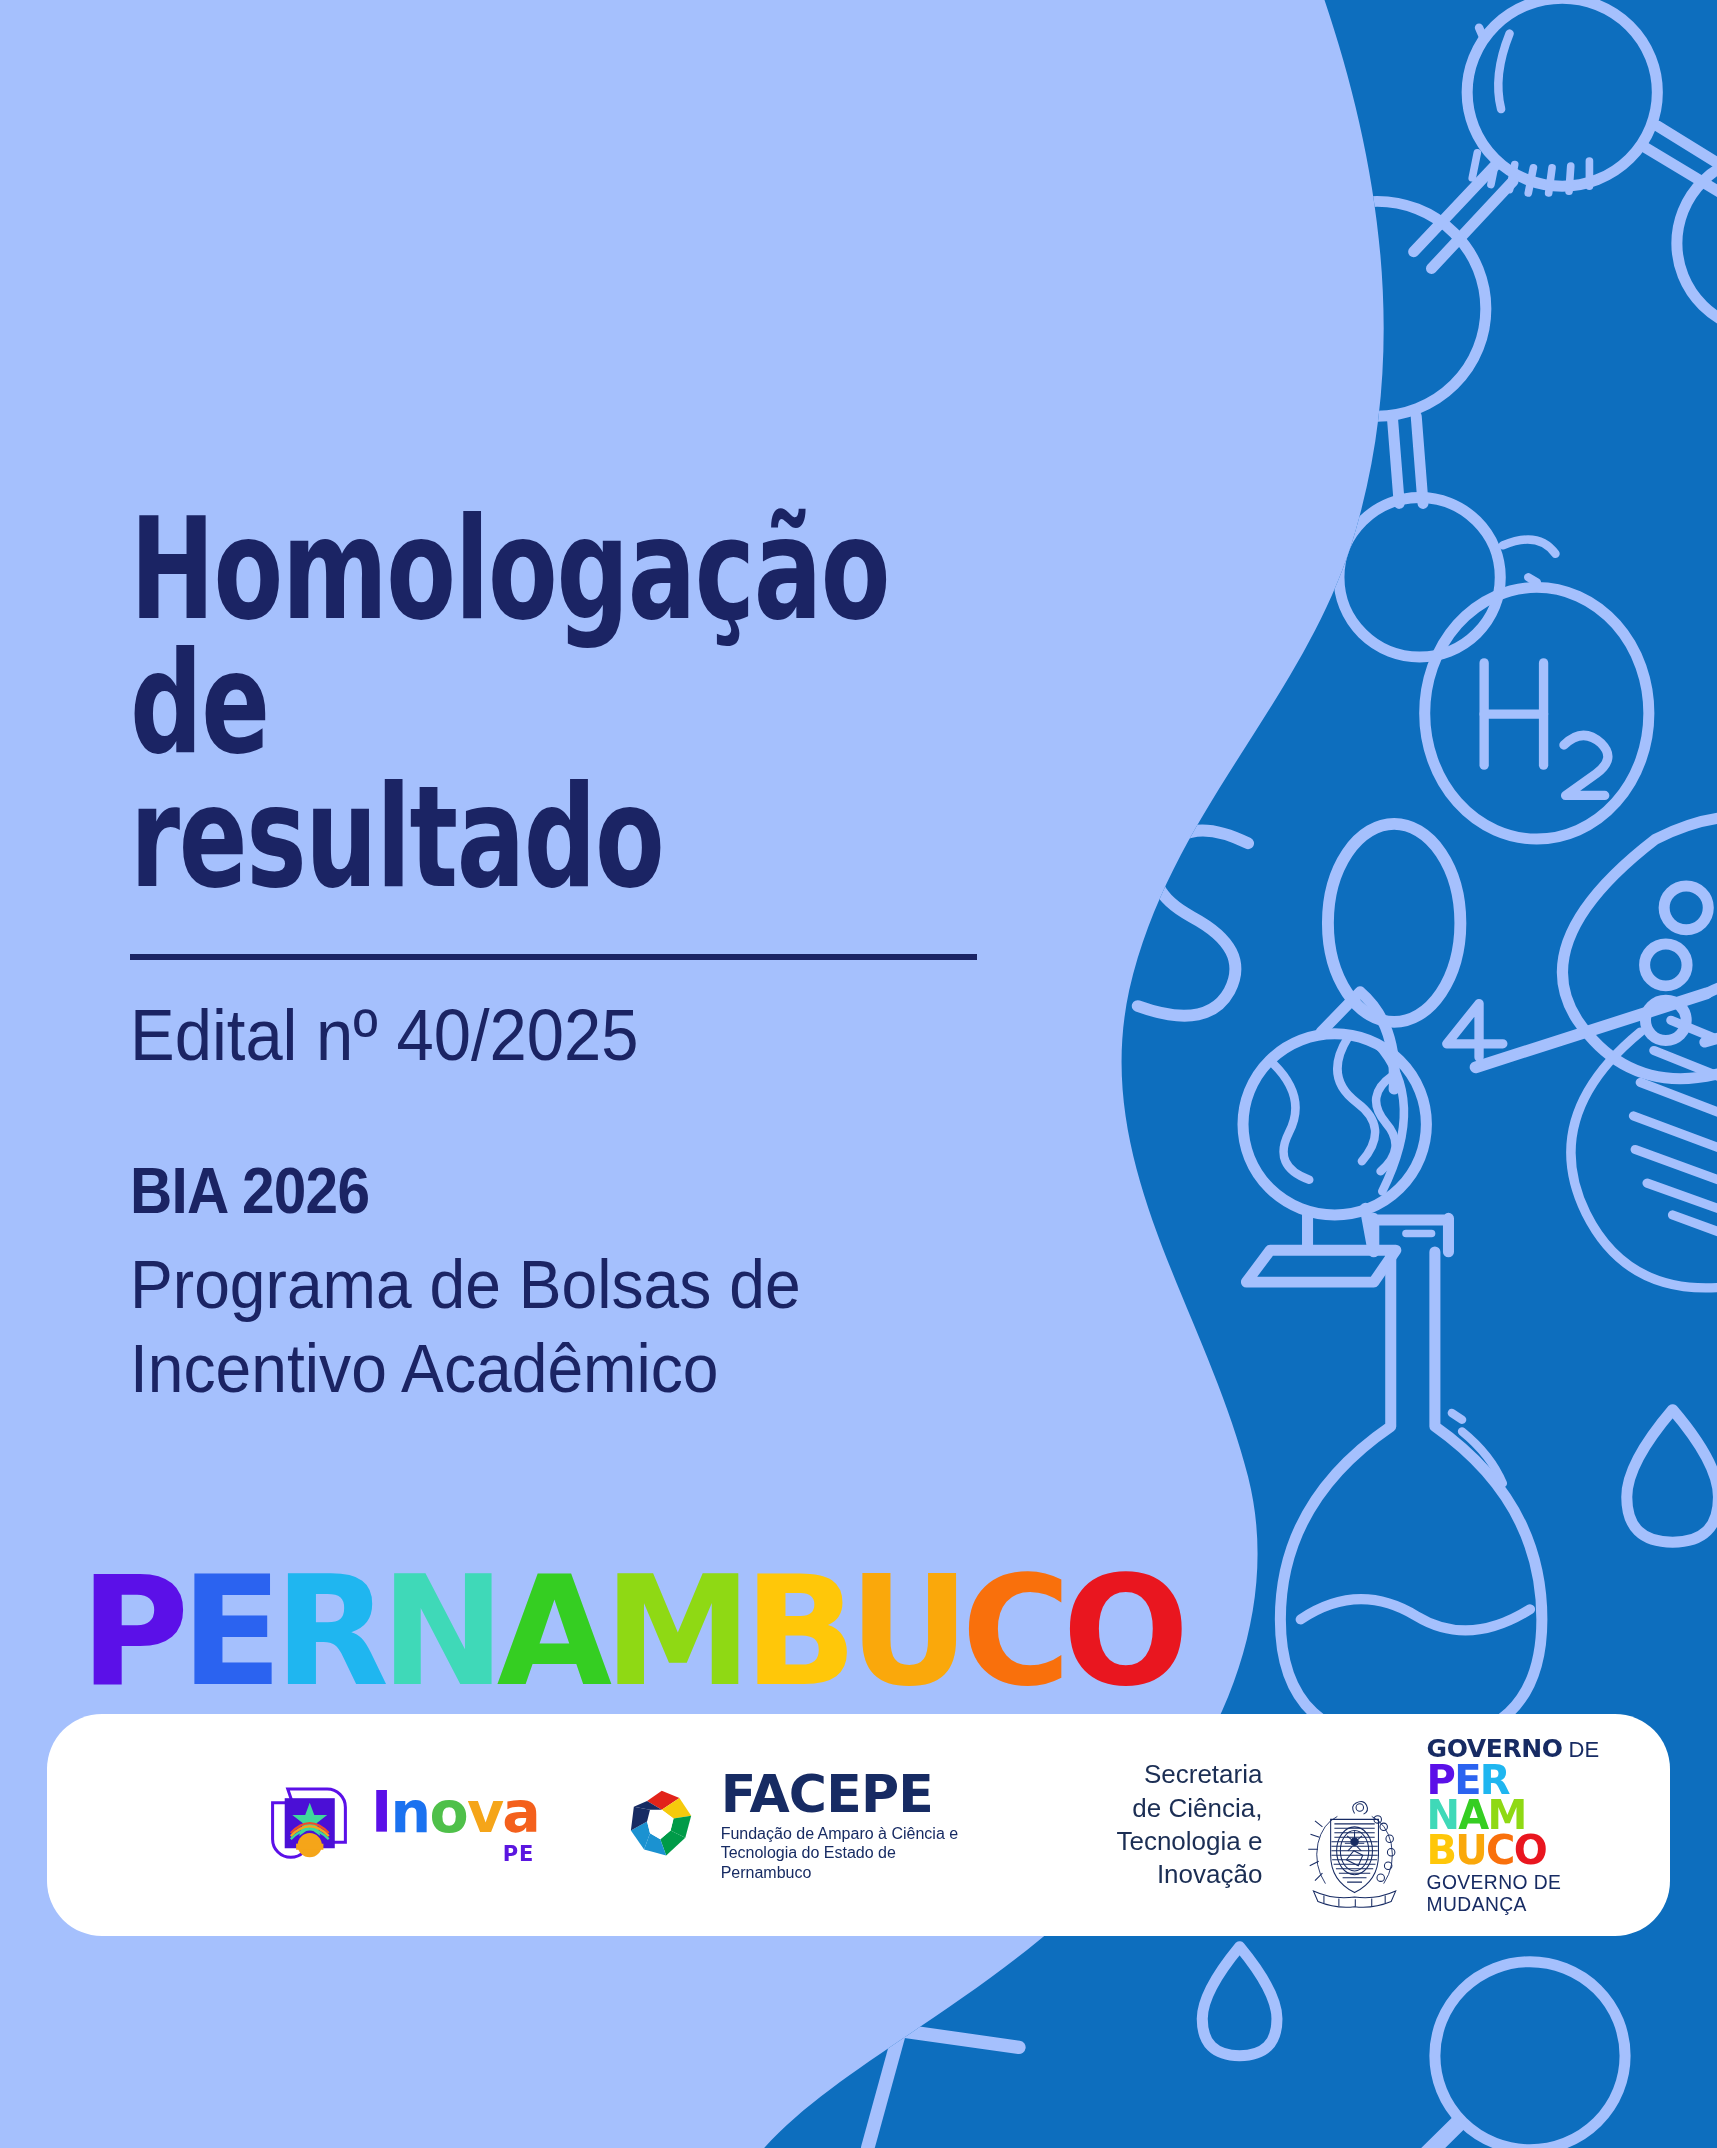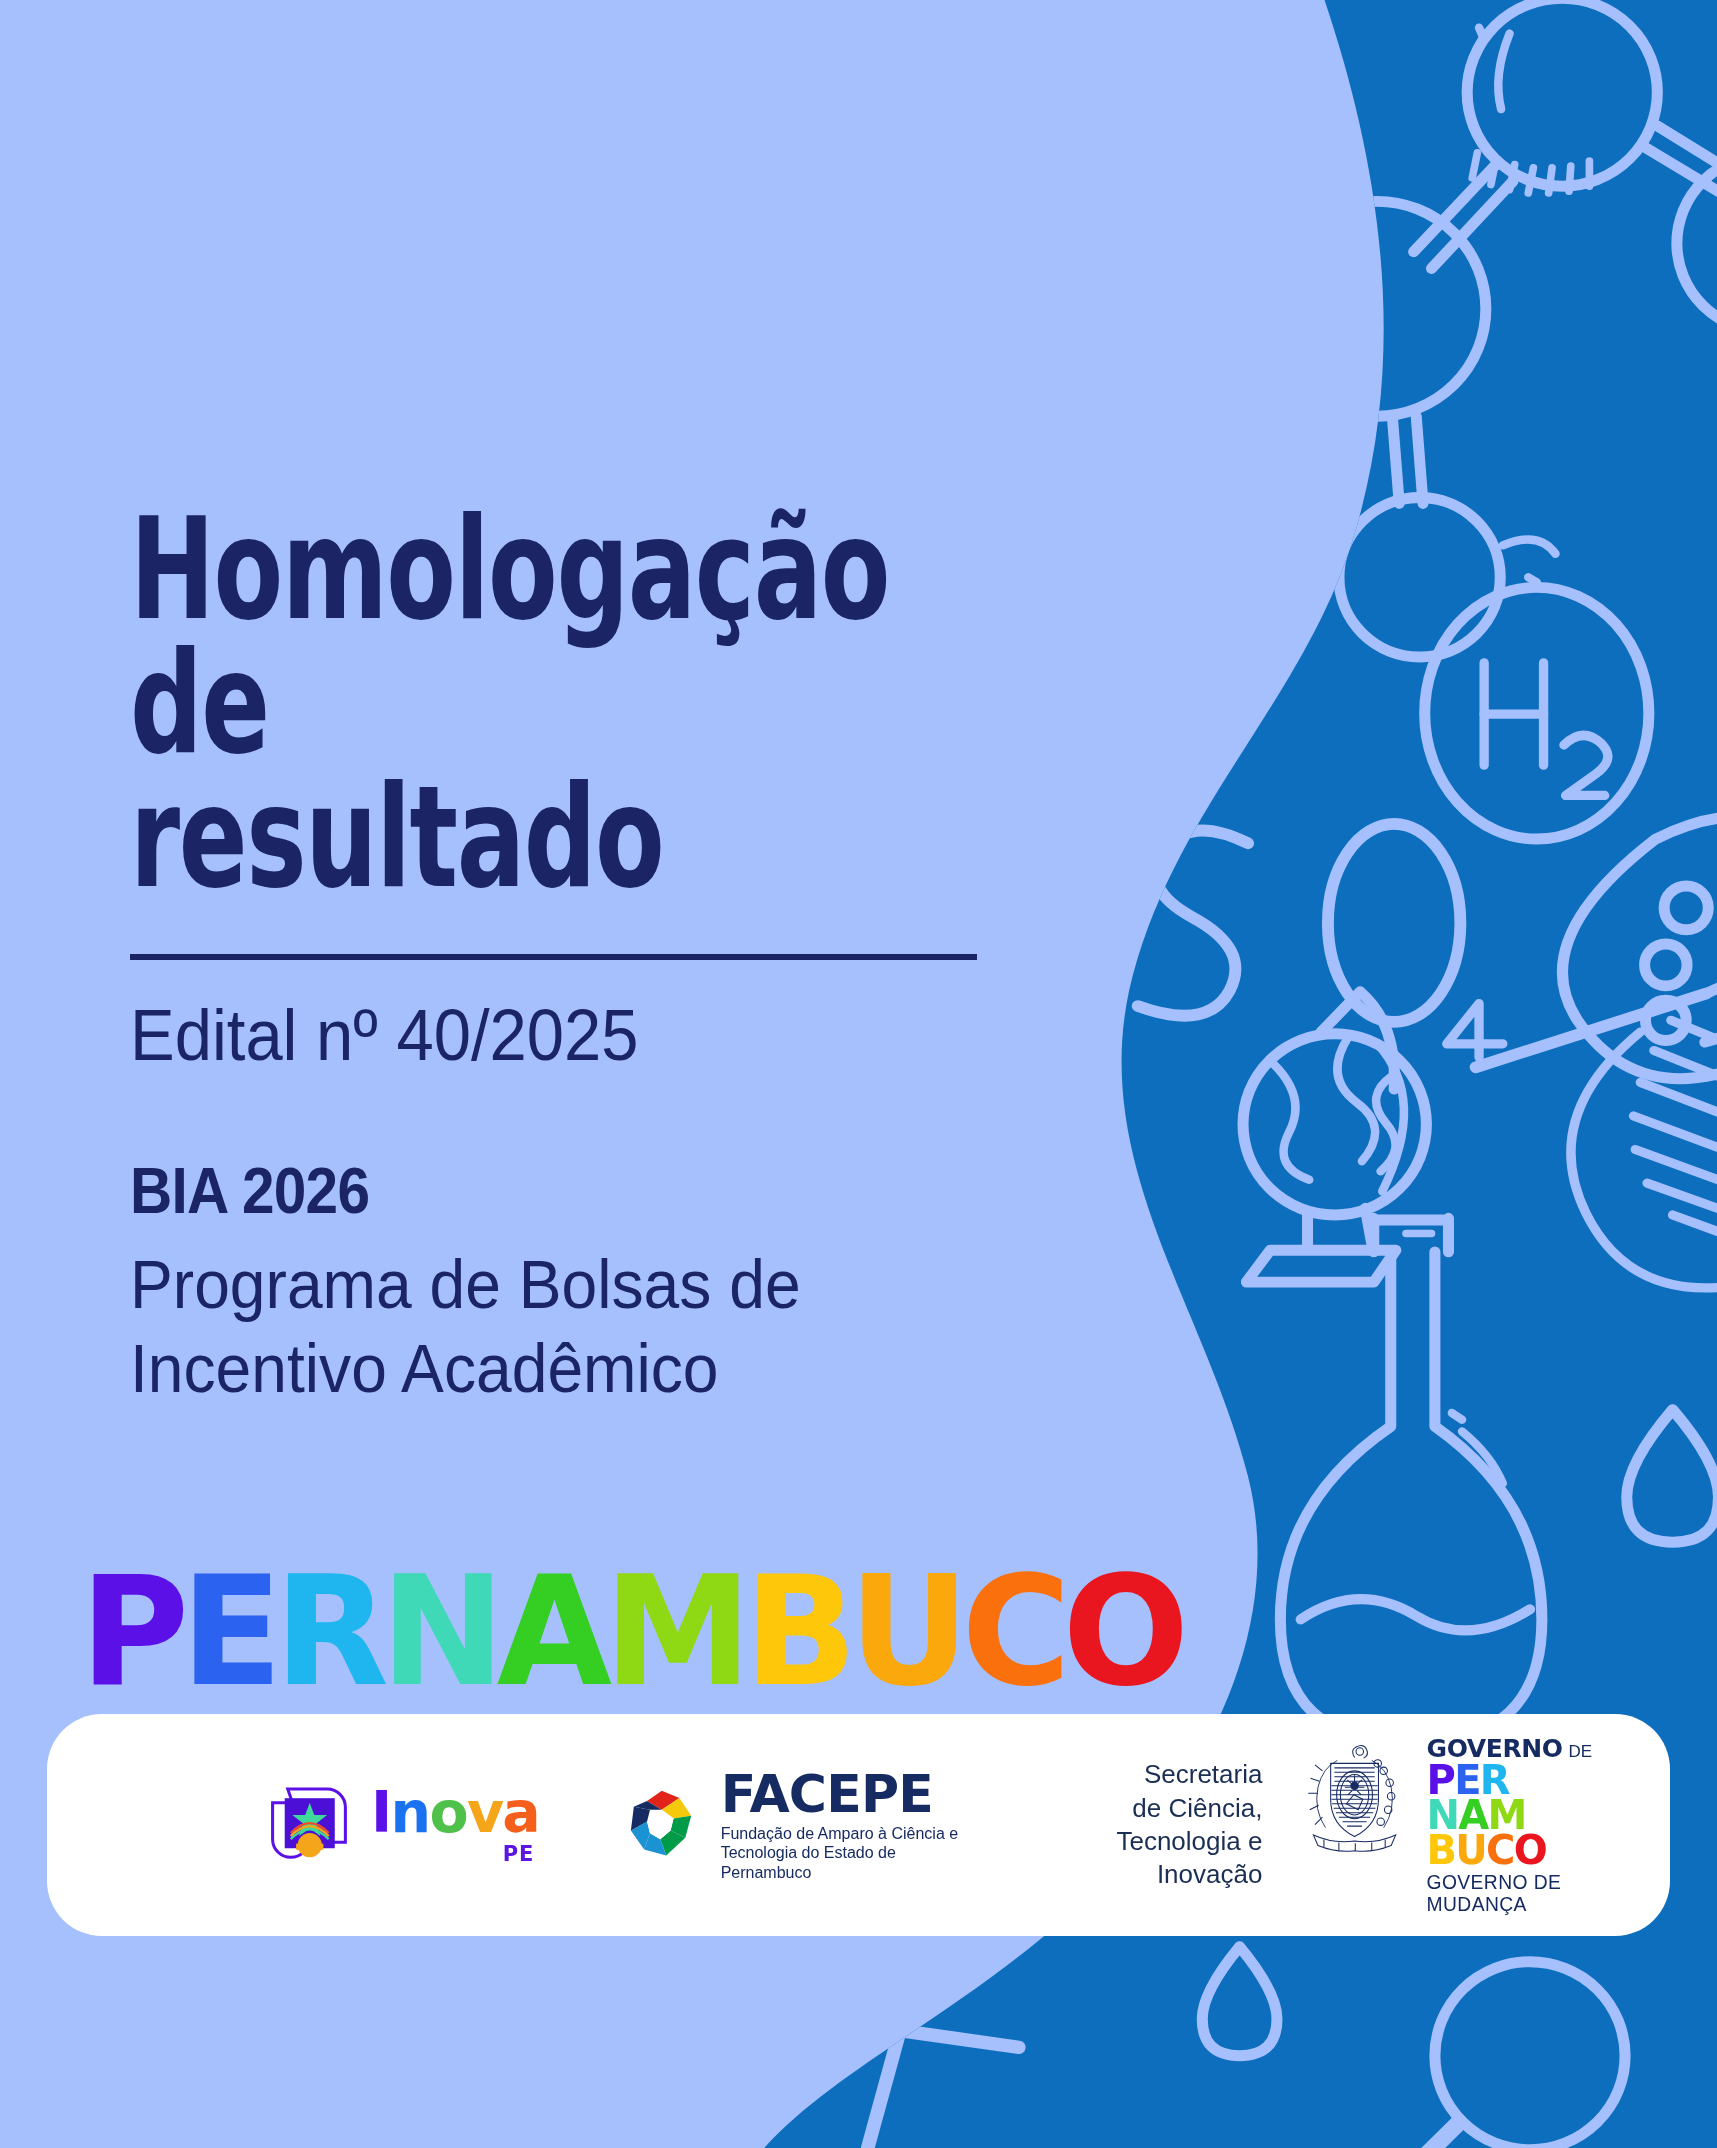--- a/index.html
+++ b/index.html
@@ -136,29 +136,29 @@
     margin-left:38px;
     text-align:right;
     color:#1B2E54;
     font-size:26px;
     line-height:1.28;
     white-space:pre-line;
     font-family:"Liberation Sans",sans-serif;
   }
 
   
-  .gov-wrap{display:flex;align-items:flex-start;gap:23px;margin-left:44px;}
+  .gov-wrap{display:flex;align-items:flex-end;gap:23px;margin-left:44px;}
   .gov-arms{width:107px;height:126px;}
   .gov-txt{display:flex;flex-direction:column;align-items:flex-start;}
   .gov-line1{display:flex;align-items:baseline;gap:5.9px;}
   .gov-governo{
     font-family:"DejaVu Sans","Liberation Sans",sans-serif;
     font-weight:700;font-size:25px;color:#172B63;letter-spacing:-0.4px;
   }
-  .gov-de{font-size:17px;color:#172B63;}
+  .gov-de{font-size:22px;color:#172B63;}
   .gov-row{display:flex;line-height:0.88;}
   .gov-row span{
     font-family:"DejaVu Sans","Liberation Sans",sans-serif;
     font-weight:700;font-size:40px;letter-spacing:-1.7px;
   }
   .gov-sub{
     font-size:19.3px;color:#172B63;letter-spacing:0.4px;margin-top:4.2px;
     font-family:"Liberation Sans",sans-serif;
   }
 </style>

